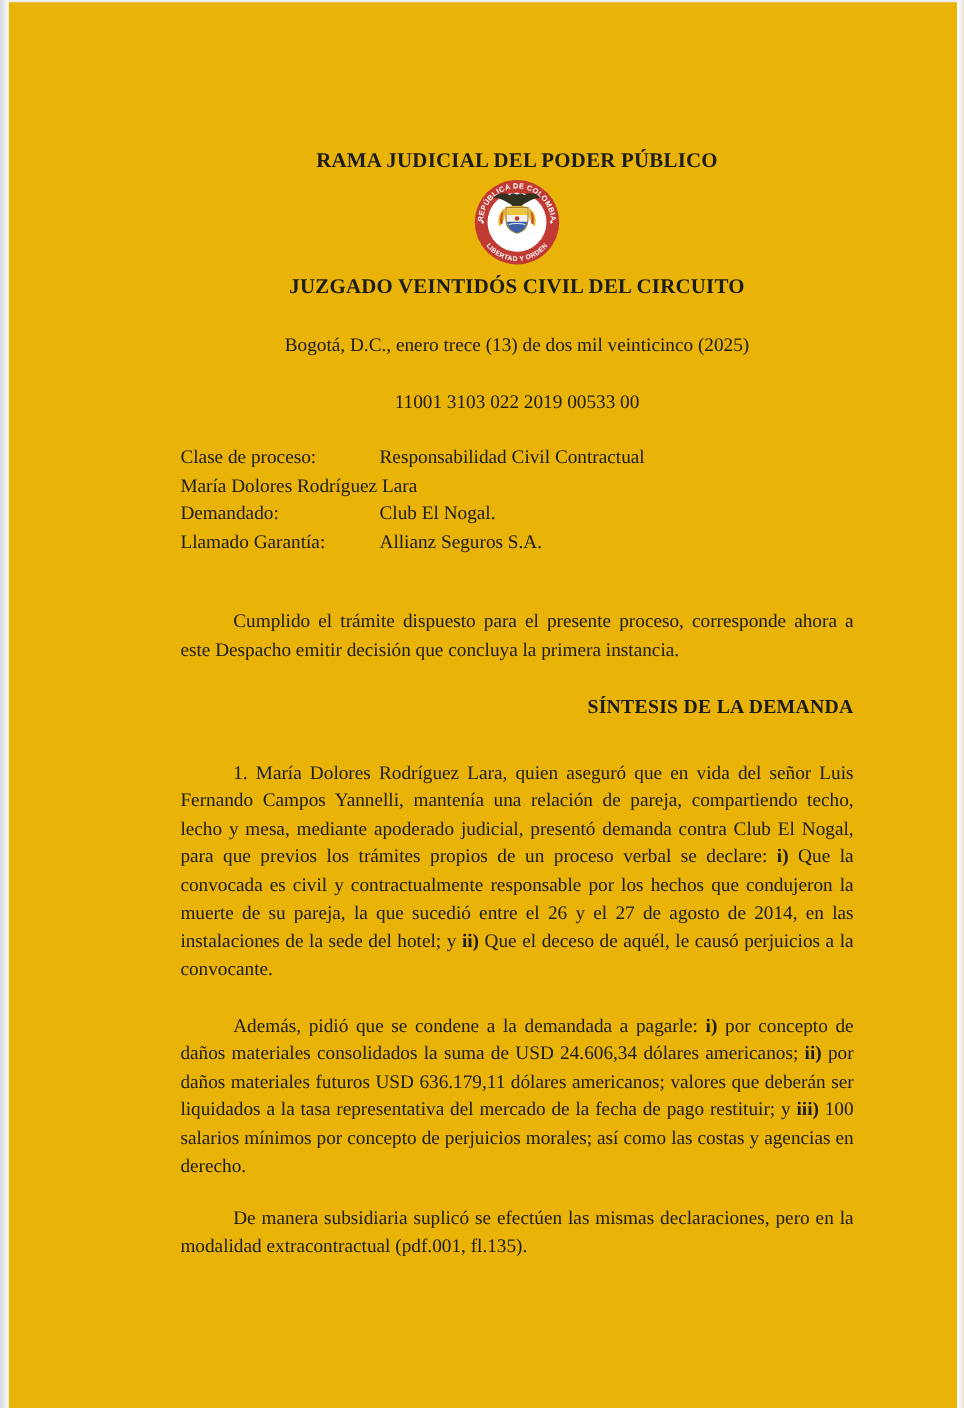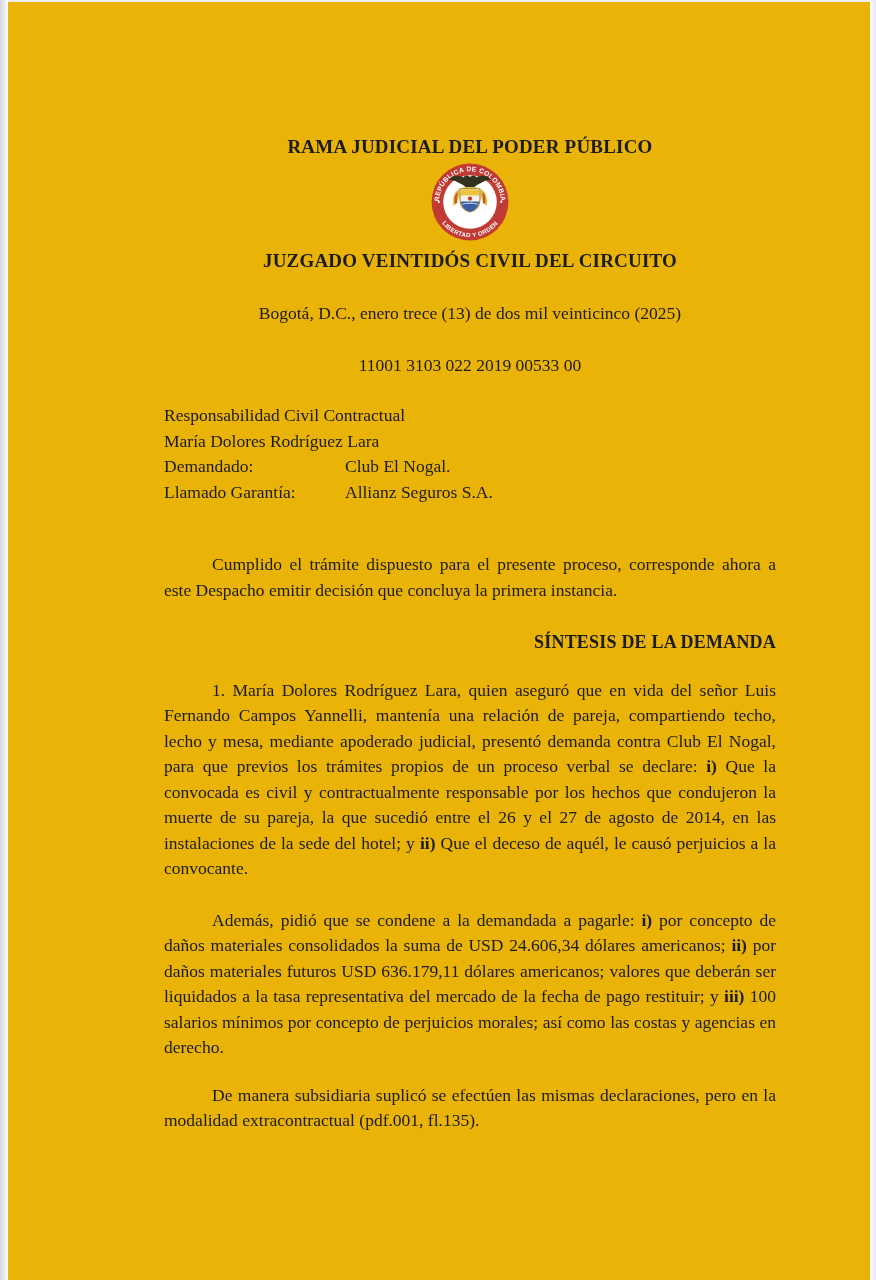--- a/index.html
+++ b/index.html
@@ -64,21 +64,21 @@
     text-indent: 48px;
   }
   .intro-para { margin-top: 47px; }
   .section-heading {
     margin-top: 27px;
     font-weight: bold;
     font-size: 18px;
     letter-spacing: 0.2px;
     text-align: right;
   }
-  .p1 { margin-top: 22px; }
+  .p1 { margin-top: 34px; }
   .p2 { margin-top: 26px; }
   .p3 { margin-top: 22px; }
   .para b { font-weight: bold; }
 </style>
 </head>
 <body>
 
 <div class="page">
   <div class="edge-top"></div>
   <div class="edge-left"></div>
@@ -132,20 +132,21 @@
     </div>
 
     <div class="court-title center">JUZGADO VEINTIDÓS CIVIL DEL CIRCUITO</div>
 
     <div class="date-line center">Bogotá, D.C., enero trece (13) de dos mil veinticinco (2025)</div>
 
     <div class="case-number center">11001 3103 022 2019 00533 00</div>
 
     <div class="case-info">
       <div class="row">
+        <span class="label">Clase de proceso:</span>
         <span class="value">Responsabilidad Civil Contractual</span>
       </div>
       <div class="row">
         <span class="value">María Dolores Rodríguez Lara</span>
       </div>
       <div class="row">
         <span class="label">Demandado:</span>
         <span class="value">Club El Nogal.</span>
       </div>
       <div class="row">

